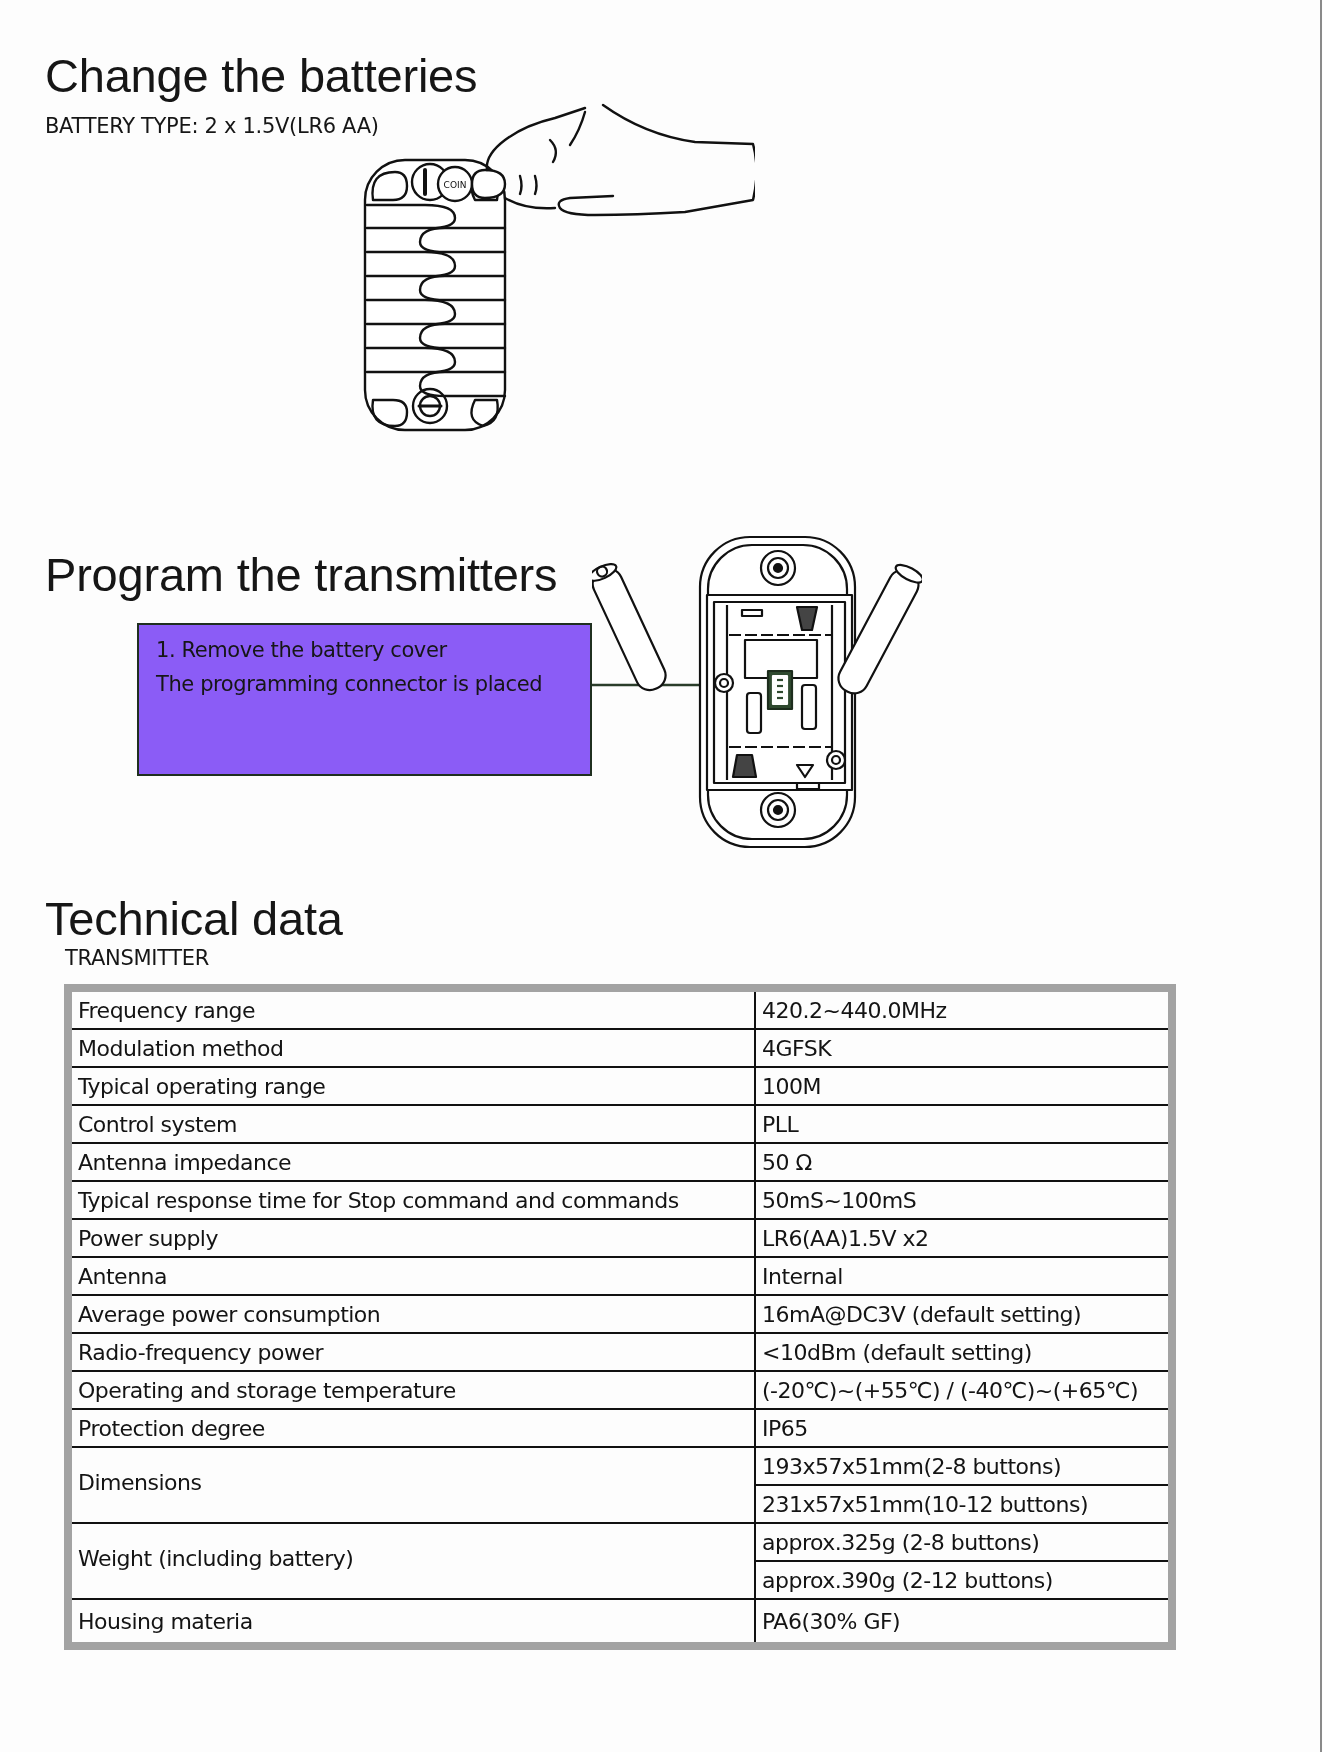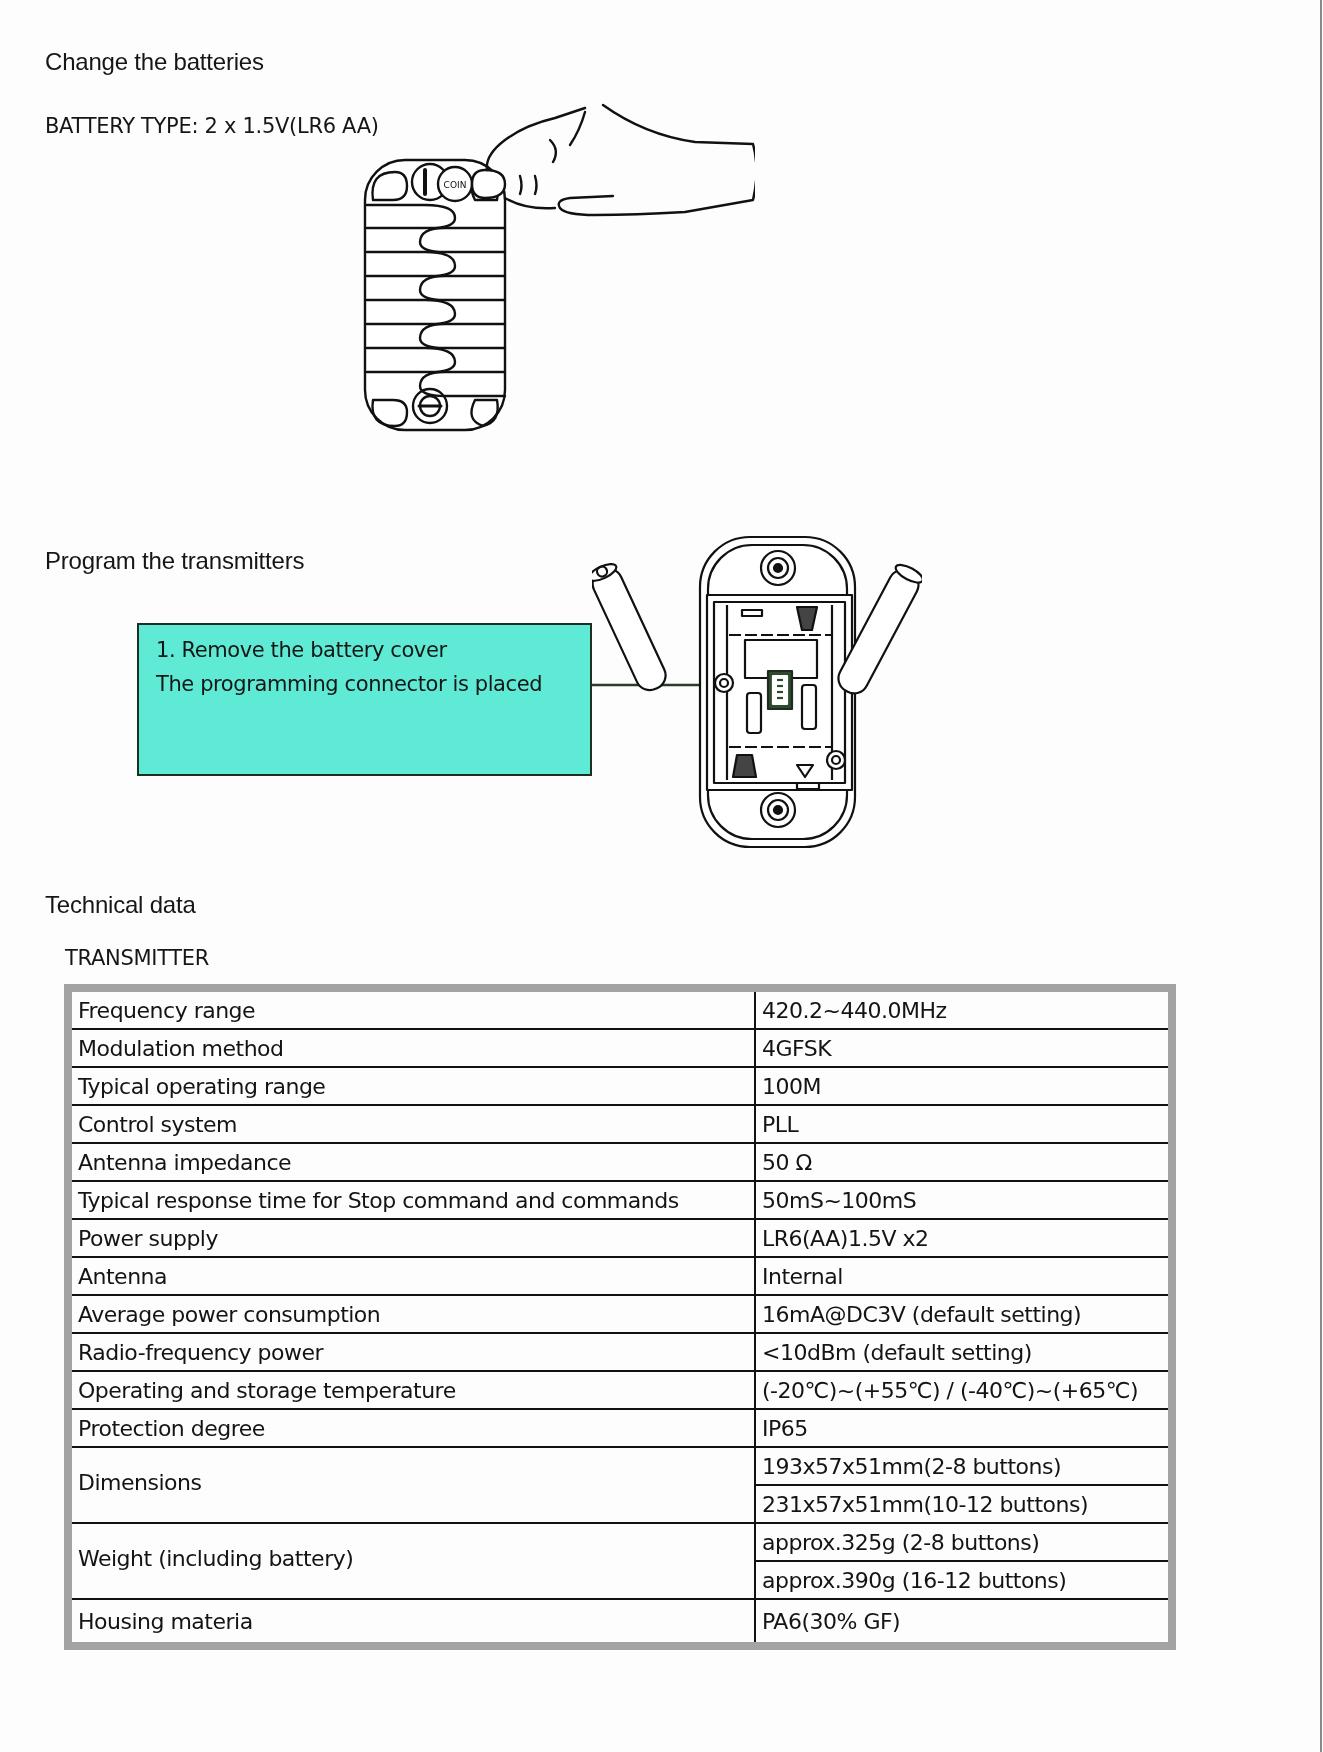--- a/index.html
+++ b/index.html
@@ -1,23 +1,23 @@
 <!DOCTYPE html>
 <html><head>
 <meta charset="utf-8">
 <style>
   html, body { margin: 0; padding: 0; background: #fdfdfd; }
   body { width: 1323px; height: 1752px; position: relative; overflow: hidden;
          font-family: "Liberation Sans", sans-serif; color: #111; }
   .right-edge { position: absolute; left: 1320px; top: 0; width: 2px; height: 1752px; background: #8a8a8a; }
-  .h1 { position: absolute; left: 45px; font-size: 24px; font-weight: normal; letter-spacing: -0.2px; color: #161616; white-space: nowrap; }
+  .h1 { position: absolute; left: 45px; font-size: 47px; font-weight: normal; letter-spacing: -0.2px; color: #161616; white-space: nowrap; }
   .sub { position: absolute; font-family: "DejaVu Sans", sans-serif; font-size: 21px; color: #161616; white-space: nowrap; letter-spacing: -0.3px; }
   .illus { position: absolute; }
   .instr-box { position: absolute; left: 137px; top: 623px; width: 455px; height: 153px;
-               border: 2px solid #1f2f1f; box-sizing: border-box; background: #5eead4; padding: 8px 0 0 17px; }
+               border: 2px solid #1f2f1f; box-sizing: border-box; background: #8b5cf6; padding: 8px 0 0 17px; }
   .instr-line { font-family: "DejaVu Sans", sans-serif; font-size: 21px; line-height: 34px; color: #161616; white-space: nowrap; letter-spacing: -0.4px; }
   table.spec { position: absolute; left: 64px; top: 984px; width: 1084px; border-collapse: collapse;
                border: 8px solid #a3a3a3; table-layout: fixed; }
   table.spec td { border: 2px solid #111; font-family: "DejaVu Sans", sans-serif; font-size: 22px;
                   letter-spacing: -0.5px; color: #141414; padding: 0 6px; height: 36px; vertical-align: middle; white-space: nowrap; overflow: hidden; }
   table.spec td.k { width: 670px; }
   table.spec td.k.top { vertical-align: top; padding-top: 22px; }
   table.spec td.v { width: 400px; }
 </style>
 </head>
@@ -189,20 +189,20 @@
       <td class="v">193x57x51mm(2-8 buttons)</td>
     </tr>
     <tr>
       <td class="v">231x57x51mm(10-12 buttons)</td>
     </tr>
     <tr>
       <td class="k top" rowspan="2">Weight  (including battery)</td>
       <td class="v">approx.325g (2-8 buttons)</td>
     </tr>
     <tr>
-      <td class="v">approx.390g (16-12 buttons)</td>
+      <td class="v">approx.390g (2-12 buttons)</td>
     </tr>
     <tr>
       <td class="k" style="height:42px;">Housing materia</td>
       <td class="v">PA6(30% GF)</td>
     </tr>
   </tbody>
 </table>
 
 </body></html>

